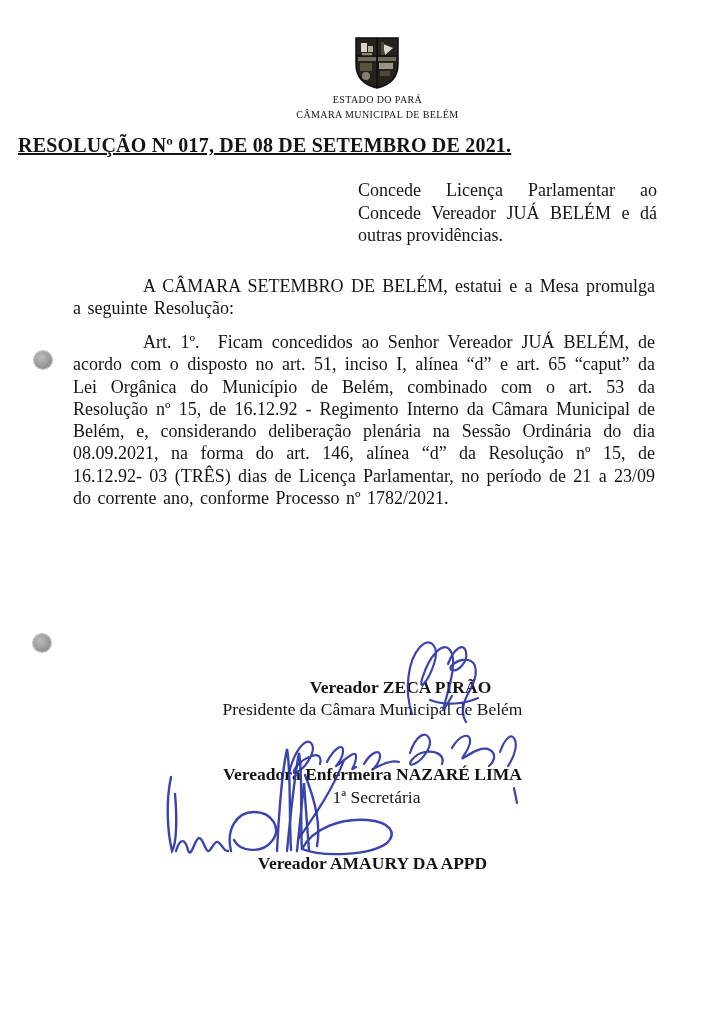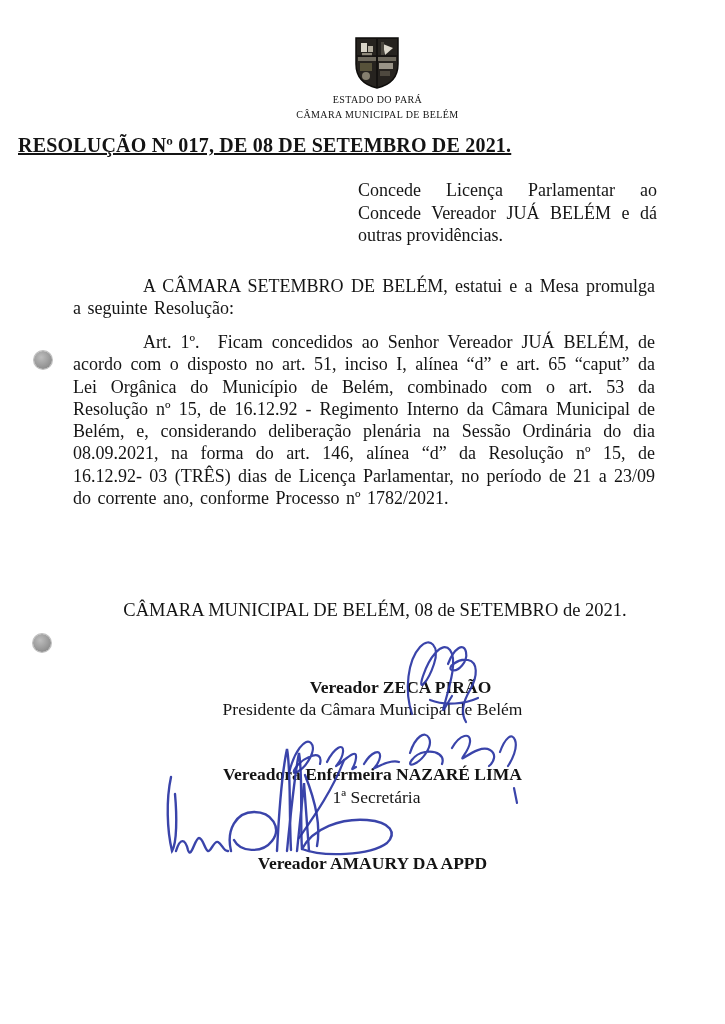--- a/index.html
+++ b/index.html
@@ -91,21 +91,20 @@
     <div>CÂMARA MUNICIPAL DE BELÉM</div>
   </div>
 
   <div class="title">RESOLUÇÃO Nº 017, DE 08 DE SETEMBRO DE 2021.</div>
 
   <div class="ementa"><span>Concede Licença Parlamentar ao Concede Vereador </span><b>JUÁ BELÉM</b><span> e dá outras providências.</span></div>
 
   <div class="para indent preamble"><b>A CÂMARA SETEMBRO DE BELÉM</b><span>, estatui e a Mesa promulga a seguinte Resolução:</span></div>
   <div class="para indent art1"><b>Art. 1º.</b><span>&nbsp;&nbsp;Ficam concedidos ao Senhor Vereador </span><b>JUÁ BELÉM,</b><span> de acordo com o disposto no art. 51, inciso I, alínea “d” e art. 65 “caput” da Lei Orgânica do Município de Belém, combinado com o art. 53 da Resolução nº 15, de 16.12.92 - Regimento Interno da Câmara Municipal de Belém, e, considerando deliberação plenária na Sessão Ordinária do dia </span><b>08.09.2021</b><span>, na forma do art. 146, alínea “d” da Resolução nº 15, de 16.12.92- </span><b>03 (TRÊS)</b><span> dias de Licença Parlamentar, no período de </span><b>21 a 23/09</b><span> do corrente ano, conforme Processo </span><b>nº 1782/2021.</b></div>
 
-  <div class="dateline"><b>CÂMARA MUNICIPAL DE BELÉM</b><span>, 08 de SETEMBRO de 2021.</span></div>
 
   <div class="sigline name sig1-name">Vereador ZECA PIRÃO</div>
   <div class="sigline sig1-role">Presidente da Câmara Municipal de Belém</div>
 
   <div class="sigline name sig2-name">Vereadora Enfermeira NAZARÉ LIMA</div>
   <div class="sigline sig2-role">1ª Secretária</div>
 
   <div class="sigline name sig3-name">Vereador AMAURY DA APPD</div>
 
   <svg class="ink-overlay" viewBox="0 0 725 1024" aria-hidden="true">

